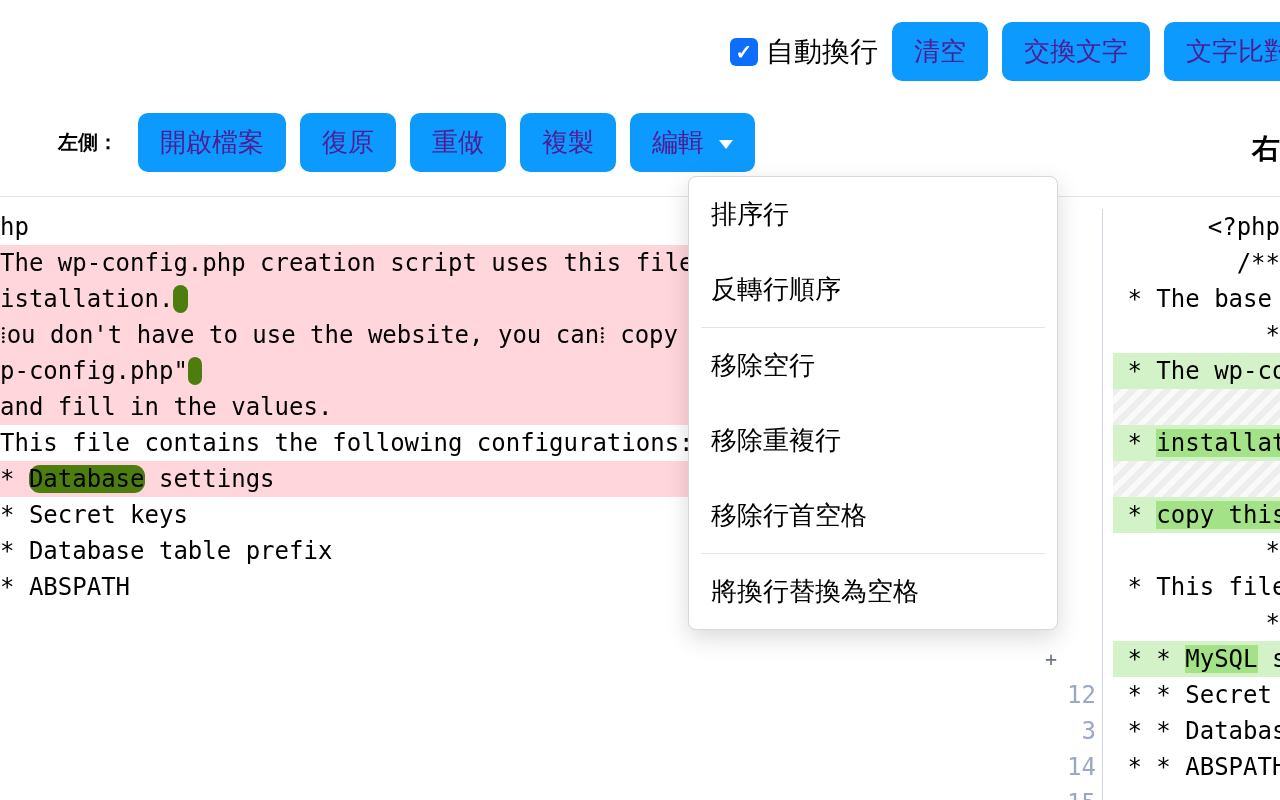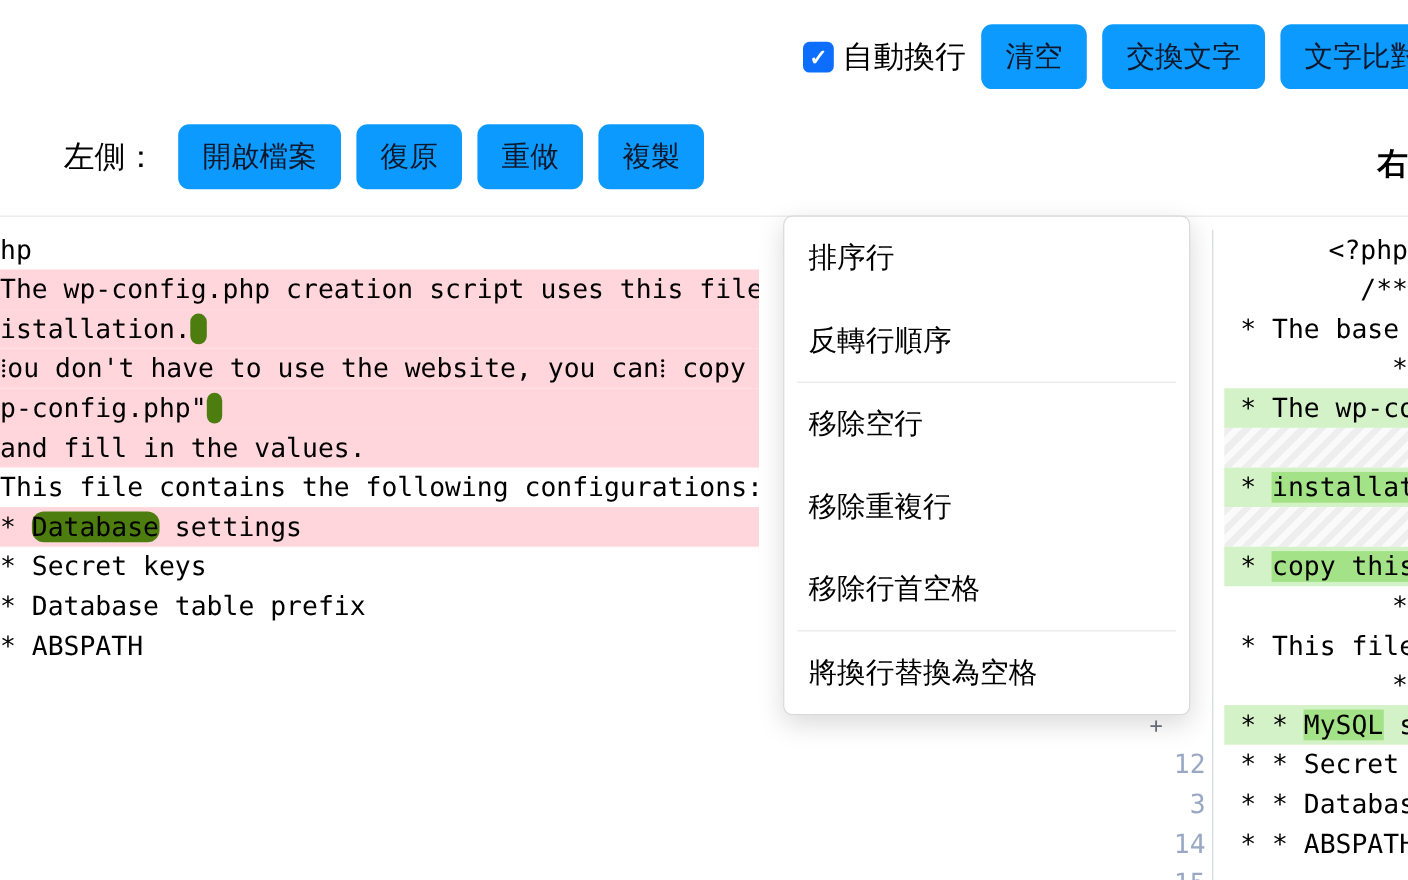--- a/index.html
+++ b/index.html
@@ -31,61 +31,60 @@
     border-radius: 6px;
     display: flex;
     align-items: center;
     justify-content: center;
     color: #fff;
     font-size: 20px;
     font-weight: bold;
   }
   .btn {
     background: #0d9aff;
-    color: #0f172a;
+    color: #4c1d95;
     border: none;
     border-radius: 10px;
     padding: 12px 22px;
     font-size: 26px;
     font-weight: 500;
     cursor: pointer;
   }
   .second-bar {
     display: flex;
     align-items: center;
     gap: 14px;
     padding: 18px 0 24px 58px;
     border-bottom: 1px solid #e5e5e5;
   }
   .side-label {
-    font-size: 28px;
-    font-weight: 400;
+    font-size: 20px;
+    font-weight: 700;
     margin-right: 6px;
   }
   .dropdown-caret {
     display: inline-block;
     width: 0; height: 0;
     border-left: 7px solid transparent;
     border-right: 7px solid transparent;
     border-top: 9px solid #fff;
     margin-left: 8px;
     vertical-align: middle;
   }
   .dropdown-menu {
     position: absolute;
-    top: 196px;
+    top: 176px;
     left: 688px;
     width: 370px;
     background: #fff;
     border: 1px solid #d8d8d8;
     border-radius: 8px;
     box-shadow: 0 8px 24px rgba(0,0,0,0.15);
     overflow: hidden;
     z-index: 50;
-    margin-left: 24px;
   }
   .dropdown-item {
     padding: 20px 22px;
     font-size: 26px;
     cursor: pointer;
   }
   .dropdown-divider {
     height: 1px;
     background: #e5e5e5;
     margin: 0 12px;
@@ -177,20 +176,24 @@
   <button class="btn">交換文字</button>
   <button class="btn" style="border-radius:10px 0 0 10px; margin-right:-14px; padding-right:4px">文字比對</button>
 </div>
 
 <div class="second-bar">
   <span class="side-label">左側：</span>
   <button class="btn">開啟檔案</button>
   <button class="btn">復原</button>
   <button class="btn">重做</button>
   <button class="btn">複製</button>
+  <button class="btn">
+    <span>編輯</span>
+    <span class="dropdown-caret"></span>
+  </button>
 </div>
 
 <span class="right-side-label">右</span>
 
 <div class="dropdown-menu">
   <div class="dropdown-item">排序行</div>
   <div class="dropdown-item">反轉行順序</div>
   <div class="dropdown-divider"></div>
   <div class="dropdown-item">移除空行</div>
   <div class="dropdown-item">移除重複行</div>

